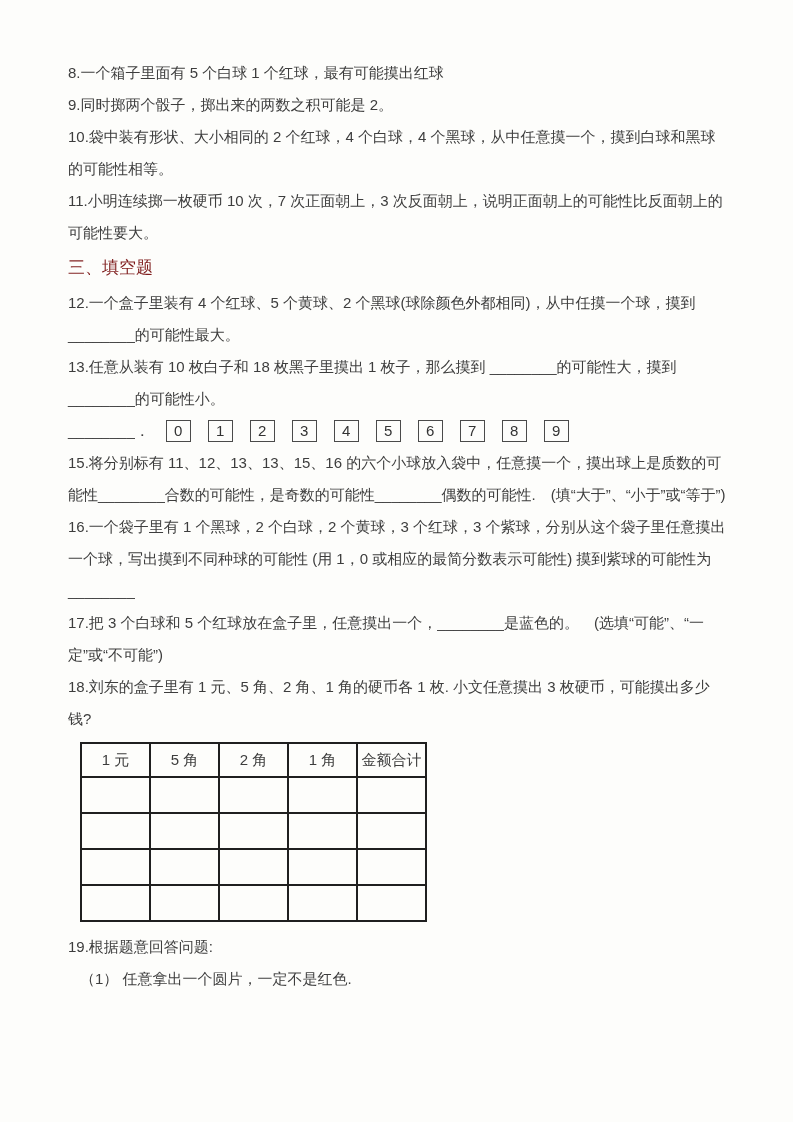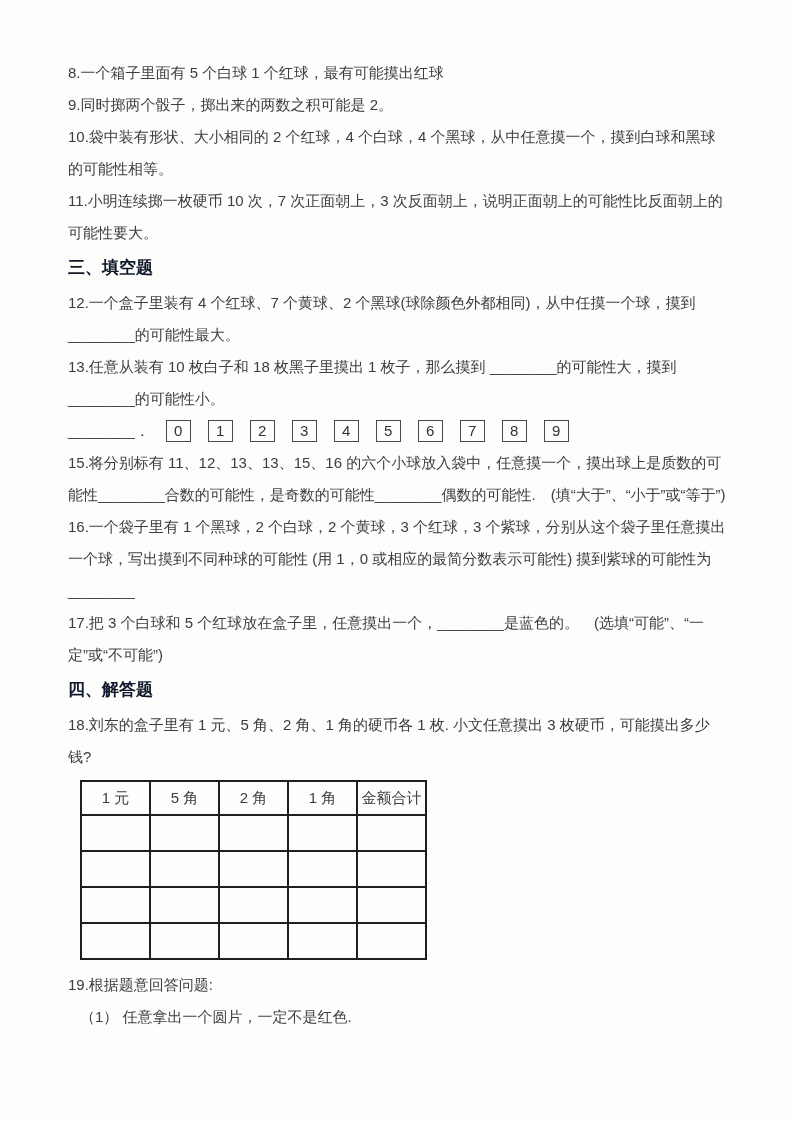--- a/index.html
+++ b/index.html
@@ -24,22 +24,22 @@
     line-height: 32px;
   }
   p.line {
     margin: 0;
     word-break: break-word;
   }
   h2.sec {
     margin: 2px 0 2px 0;
     font-size: 17px;
     line-height: 34px;
-    font-weight: bold;
-    color: #0f172a;
+    font-weight: normal;
+    color: #7f1d1d;
   }
   .cards-row {
     display: flex;
     align-items: center;
     height: 32px;
     text-align: center;
   }
   .cards-row .blank {
     margin-right: 16px;
     white-space: pre;
@@ -86,42 +86,41 @@
 
 <div class="page">
 
   <p class="line">8.一个箱子里面有 5 个白球 1 个红球，最有可能摸出红球</p>
   <p class="line">9.同时掷两个骰子，掷出来的两数之积可能是 2。</p>
   <p class="line">10.袋中装有形状、大小相同的 2 个红球，4 个白球，4 个黑球，从中任意摸一个，摸到白球和黑球的可能性相等。</p>
   <p class="line">11.小明连续掷一枚硬币 10 次，7 次正面朝上，3 次反面朝上，说明正面朝上的可能性比反面朝上的可能性要大。</p>
 
   <h2 class="sec">三、填空题</h2>
 
-  <p class="line">12.一个盒子里装有 4 个红球、7 个黄球、2 个黑球(球除颜色外都相同)，从中任摸一个球，摸到________的可能性最大。</p>
+  <p class="line">12.一个盒子里装有 4 个红球、5 个黄球、2 个黑球(球除颜色外都相同)，从中任摸一个球，摸到________的可能性最大。</p>
   <p class="line">13.任意从装有 10 枚白子和 18 枚黑子里摸出 1 枚子，那么摸到 ________的可能性大，摸到________的可能性小。</p>
 
   <div class="cards-row">
     <span class="blank">________．</span>
     <span class="card">0</span>
     <span class="card">1</span>
     <span class="card">2</span>
     <span class="card">3</span>
     <span class="card">4</span>
     <span class="card">5</span>
     <span class="card">6</span>
     <span class="card">7</span>
     <span class="card">8</span>
     <span class="card">9</span>
   </div>
 
   <p class="line">15.将分别标有 11、12、13、13、15、16 的六个小球放入袋中，任意摸一个，摸出球上是质数的可能性________合数的可能性，是奇数的可能性________偶数的可能性.　(填“大于”、“小于”或“等于”)</p>
   <p class="line">16.一个袋子里有 1 个黑球，2 个白球，2 个黄球，3 个红球，3 个紫球，分别从这个袋子里任意摸出一个球，写出摸到不同种球的可能性 (用 1，0 或相应的最简分数表示可能性) 摸到紫球的可能性为________</p>
   <p class="line">17.把 3 个白球和 5 个红球放在盒子里，任意摸出一个，________是蓝色的。　(选填“可能”、“一定”或“不可能”)</p>
 
-  <h2 class="sec">四、解答题</h2>
 
   <p class="line">18.刘东的盒子里有 1 元、5 角、2 角、1 角的硬币各 1 枚. 小文任意摸出 3 枚硬币，可能摸出多少钱?</p>
 
   <table class="coin-table">
     <thead>
       <tr>
         <th>1 元</th>
         <th>5 角</th>
         <th>2 角</th>
         <th>1 角</th>

